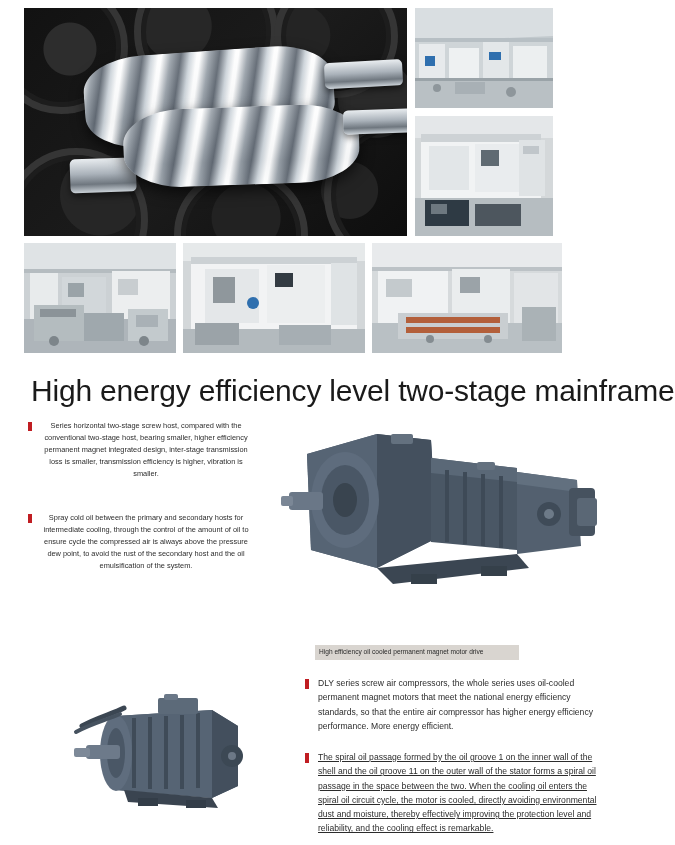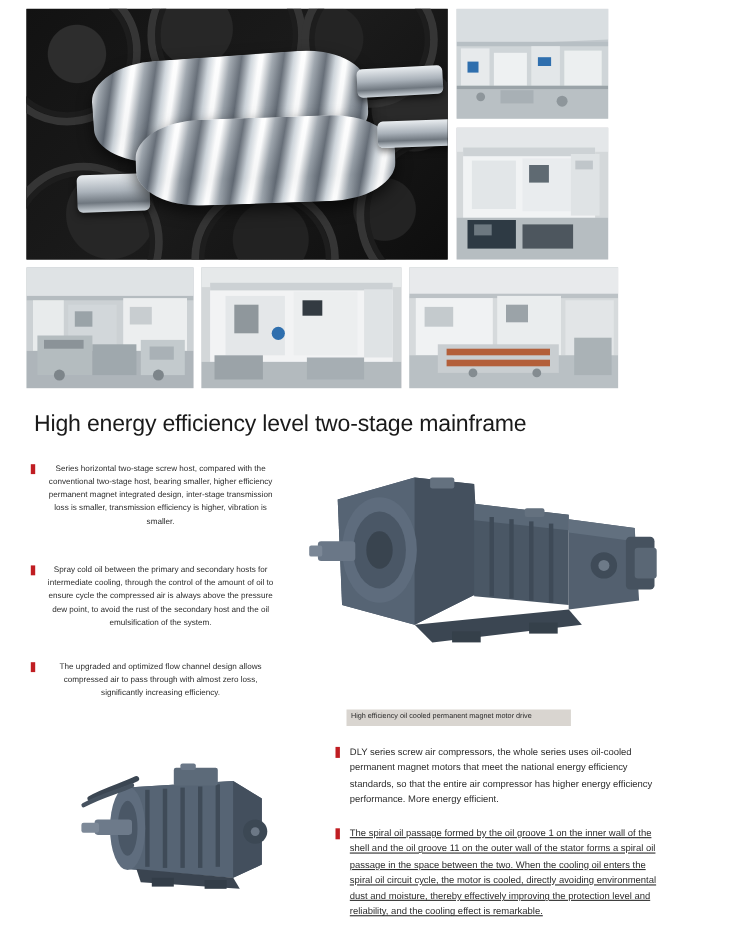--- a/index.html
+++ b/index.html
@@ -88,21 +88,21 @@
   #f1 { left: 415px; top: 8px;  width: 138px; height: 100px; }
   #f2 { left: 415px; top: 116px; width: 138px; height: 120px; }
   #f3 { left: 24px;  top: 243px; width: 152px; height: 110px; }
   #f4 { left: 183px; top: 243px; width: 182px; height: 110px; }
   #f5 { left: 372px; top: 243px; width: 190px; height: 110px; }
 
   
   #page-title {
     position: absolute;
     left: 31px; top: 374px;
-    font-size: 21px;
+    font-size: 30px;
     font-weight: 400;
     letter-spacing: -0.2px;
     color: #1a1a1a;
     font-family: "Liberation Sans", sans-serif;
   }
 
   
   .feature {
     position: absolute;
     width: 212px;
@@ -284,21 +284,20 @@
       <rect x="150" y="64" width="34" height="34" fill="#aab2b6"></rect>
       <circle cx="58" cy="96" r="4" fill="#848c91"></circle>
       <circle cx="116" cy="96" r="4" fill="#848c91"></circle>
     </svg>
   </div>
 
   <div id="page-title">High energy efficiency level two-stage mainframe</div>
 
   <div class="feature" id="feat-1">Series horizontal two-stage screw host, compared with the conventional two-stage host, bearing smaller, higher efficiency permanent magnet integrated design, inter-stage transmission loss is smaller, transmission efficiency is higher, vibration is smaller.</div>
   <div class="feature" id="feat-2">Spray cold oil between the primary and secondary hosts for intermediate cooling, through the control of the amount of oil to ensure cycle the compressed air is always above the pressure dew point, to avoid the rust of the secondary host and the oil emulsification of the system.</div>
-  <div class="feature" id="feat-3">The upgraded and optimized flow channel design allows compressed air to pass through with almost zero loss, significantly increasing efficiency.</div>
 
   <div id="mainframe-img">
     <svg width="320" height="200" viewBox="0 0 320 200">
 
       <path d="M26 36 L96 16 L150 22 L156 120 L96 150 L30 132 Z" fill="#4e5b6b"></path>
       <path d="M26 36 L96 16 L96 150 L30 132 Z" fill="#566474"></path>
       <path d="M96 16 L150 22 L156 120 L96 150 Z" fill="#44505e"></path>
 
       <ellipse cx="64" cy="82" rx="34" ry="48" fill="#5e6c7d"></ellipse>
       <ellipse cx="64" cy="82" rx="24" ry="35" fill="#4a5766"></ellipse>

